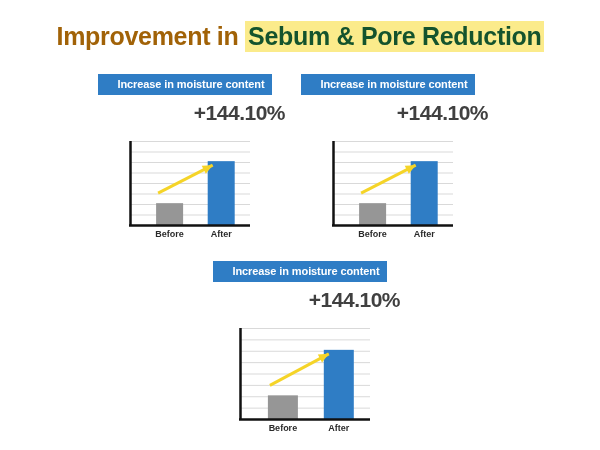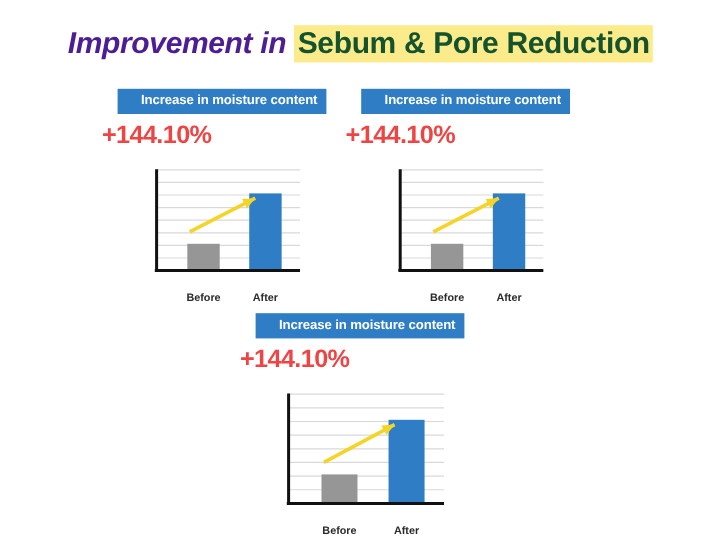--- a/index.html
+++ b/index.html
@@ -22,22 +22,21 @@
     top: 22px;
     width: 600px;
     text-align: center;
     font-size: 25px;
     font-weight: bold;
     color: #2b2b2b;
     letter-spacing: -0.3px;
     white-space: nowrap;
   }
   #page-title .plain {
-    color: #4c1d95;
-    font-style: italic;
+    color: #a16207;
   }
   #page-title .hl {
     background: #fbeb8b;
     color: #14532d;
     padding: 1px 2px 2px 3px;
     box-decoration-break: clone;
     -webkit-box-decoration-break: clone;
   }
 
   
@@ -53,41 +52,41 @@
     font-size: 11px;
     font-weight: bold;
     letter-spacing: -0.1px;
     text-align: center;
     padding: 4px 8px 5px 20px;
     white-space: nowrap;
     width: -moz-fit-content;
     width: fit-content;
   }
   .card-value {
-    text-align: left;
+    text-align: right;
     font-size: 21px;
     font-weight: bold;
-    color: #ef4444;
+    color: #404040;
     letter-spacing: -0.5px;
     margin-top: 6px;
     white-space: nowrap;
   }
 
   
   .chart-wrap {
     margin: 14px auto 0 auto;
     position: relative;
   }
   .chart-svg {
     display: block;
   }
   .axis-labels {
     position: relative;
     height: 14px;
-    margin-top: 16px;
+    margin-top: 2px;
   }
   .axis-label {
     position: absolute;
     font-size: 9px;
     font-weight: bold;
     color: #2b2b2b;
     text-align: center;
     white-space: nowrap;
   }
 </style>

